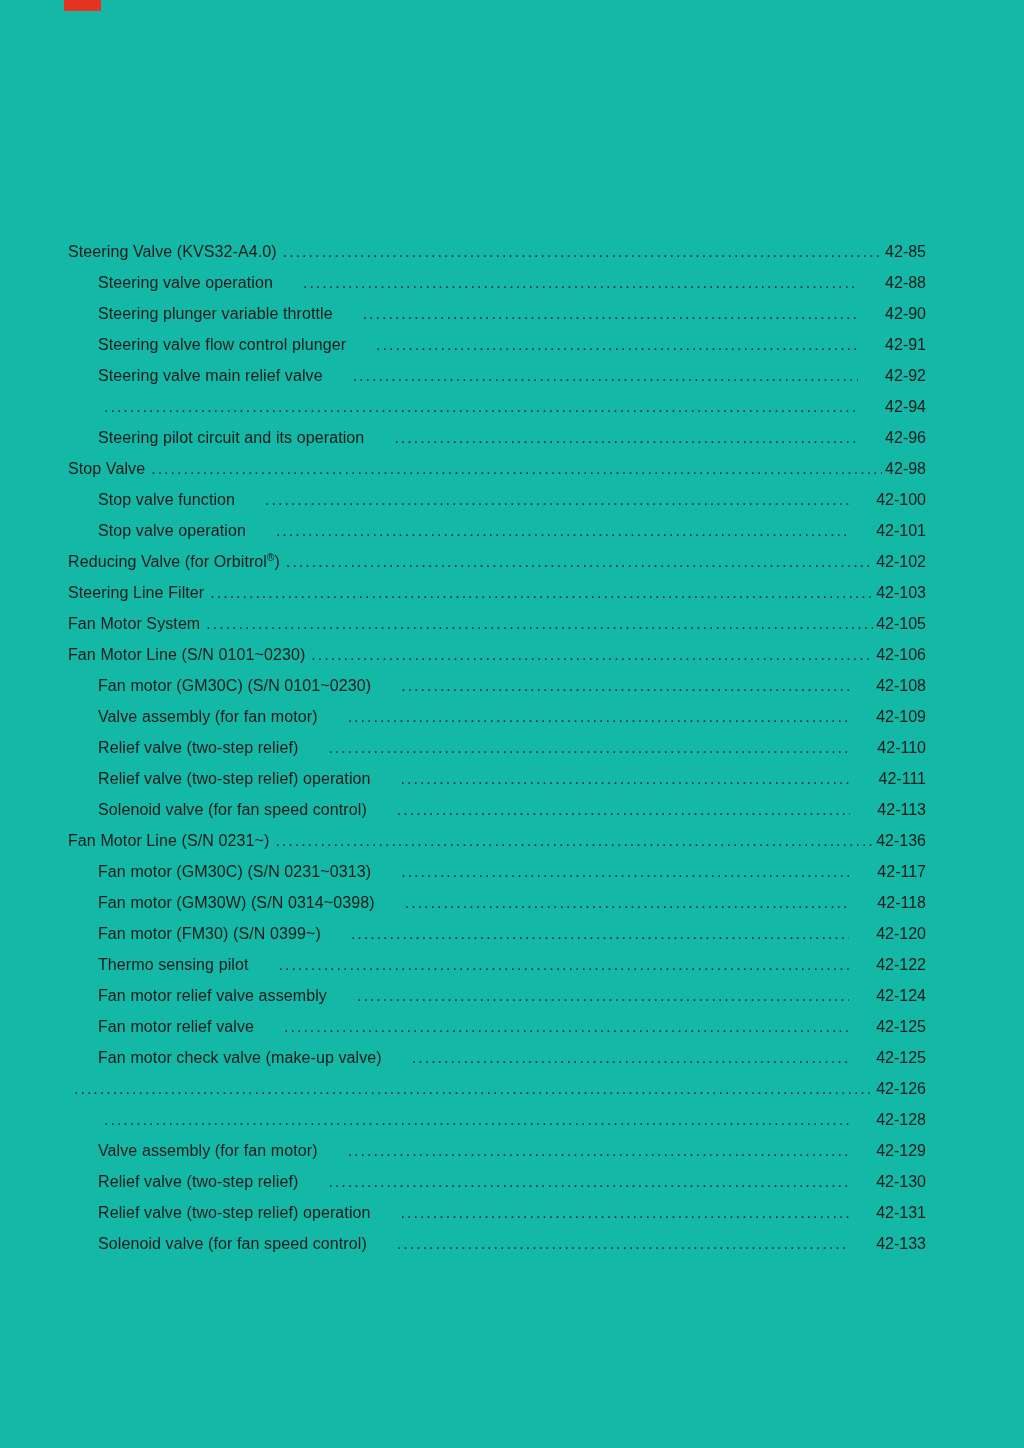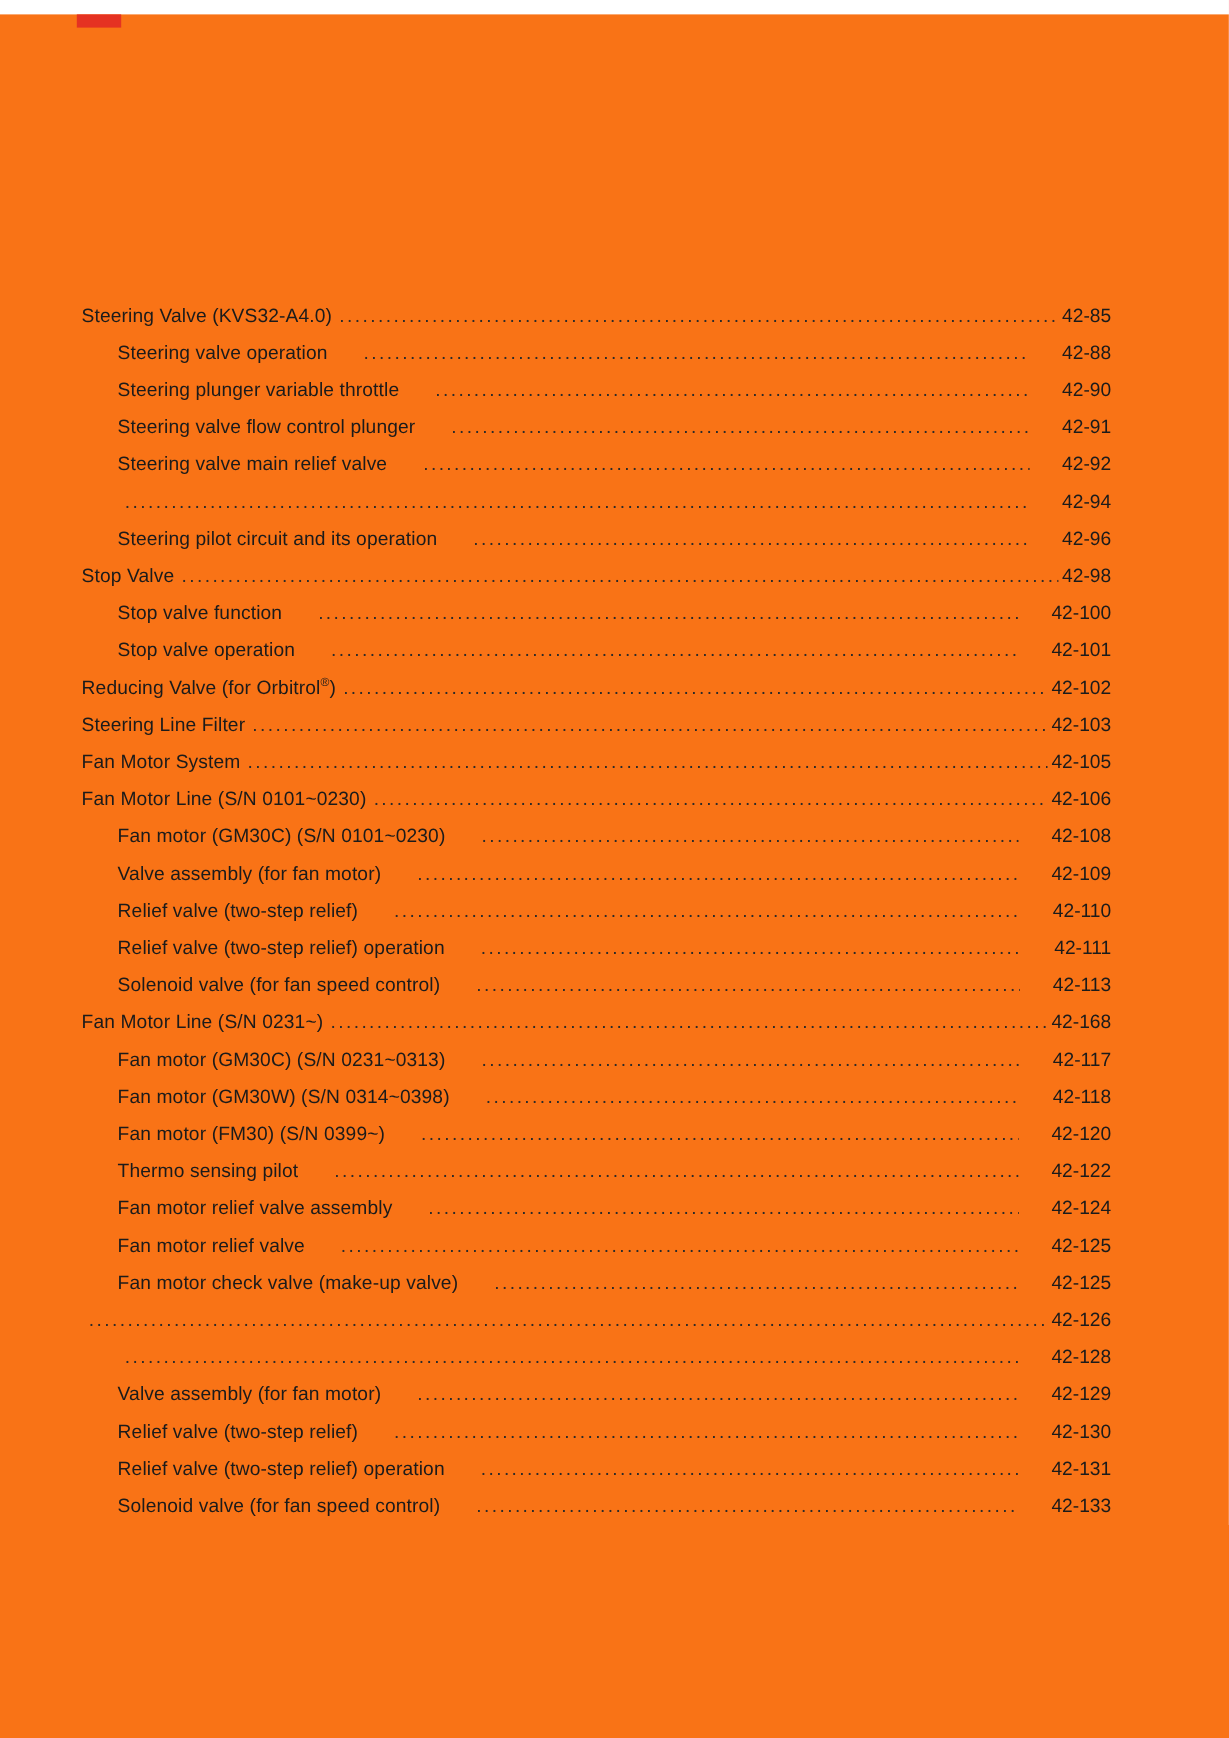--- a/index.html
+++ b/index.html
@@ -11,22 +11,21 @@
     width: 1024px;
     height: 1448px;
     position: relative;
     overflow: hidden;
     font-family: "Liberation Sans", "DejaVu Sans", sans-serif;
     color: #1b1b1b;
   }
   .page {
     position: absolute;
     inset: 0;
-    background: #f97316;
-    margin-top: 12px;
+    background: #14b8a6;
   }
   .red-tab {
     position: absolute;
     left: 64px;
     top: 0;
     width: 37px;
     height: 11px;
     background: #e53222;
   }
   .toc {
@@ -165,21 +164,21 @@
         <span class="pageno">42-111</span>
       </div>
       <div class="row lvl1">
         <span class="label">Solenoid valve (for fan speed control)</span>
         <span class="leader">....................................................................................................................................................................................................................................................................</span>
         <span class="pageno">42-113</span>
       </div>
       <div class="row lvl0">
         <span class="label">Fan Motor Line (S/N 0231~)</span>
         <span class="leader">....................................................................................................................................................................................................................................................................</span>
-        <span class="pageno">42-168</span>
+        <span class="pageno">42-136</span>
       </div>
       <div class="row lvl1">
         <span class="label">Fan motor (GM30C) (S/N 0231~0313)</span>
         <span class="leader">....................................................................................................................................................................................................................................................................</span>
         <span class="pageno">42-117</span>
       </div>
       <div class="row lvl1">
         <span class="label">Fan motor (GM30W) (S/N 0314~0398)</span>
         <span class="leader">....................................................................................................................................................................................................................................................................</span>
         <span class="pageno">42-118</span>

